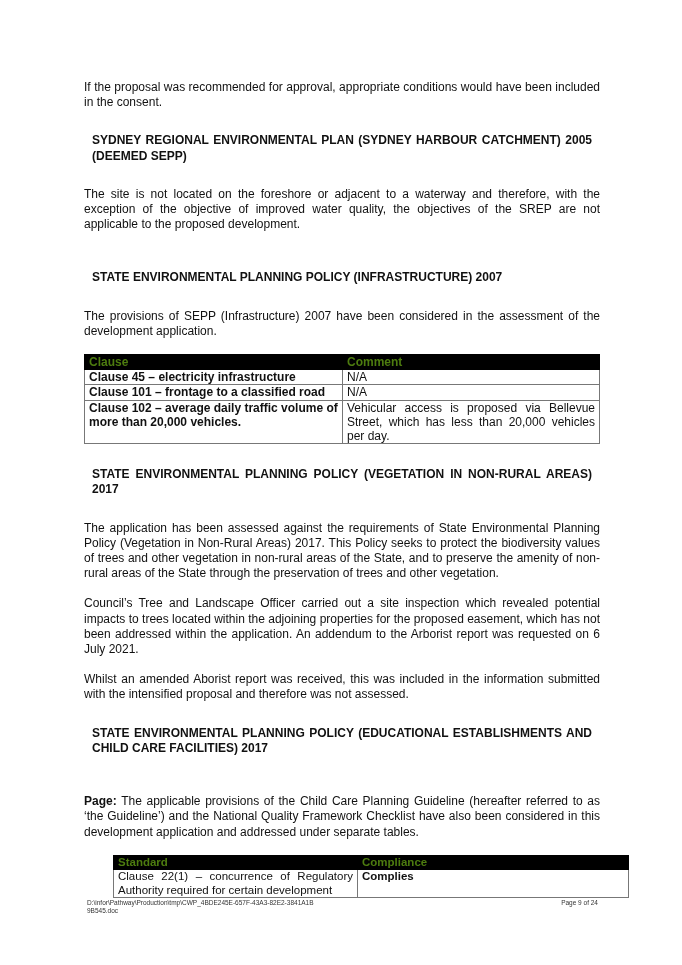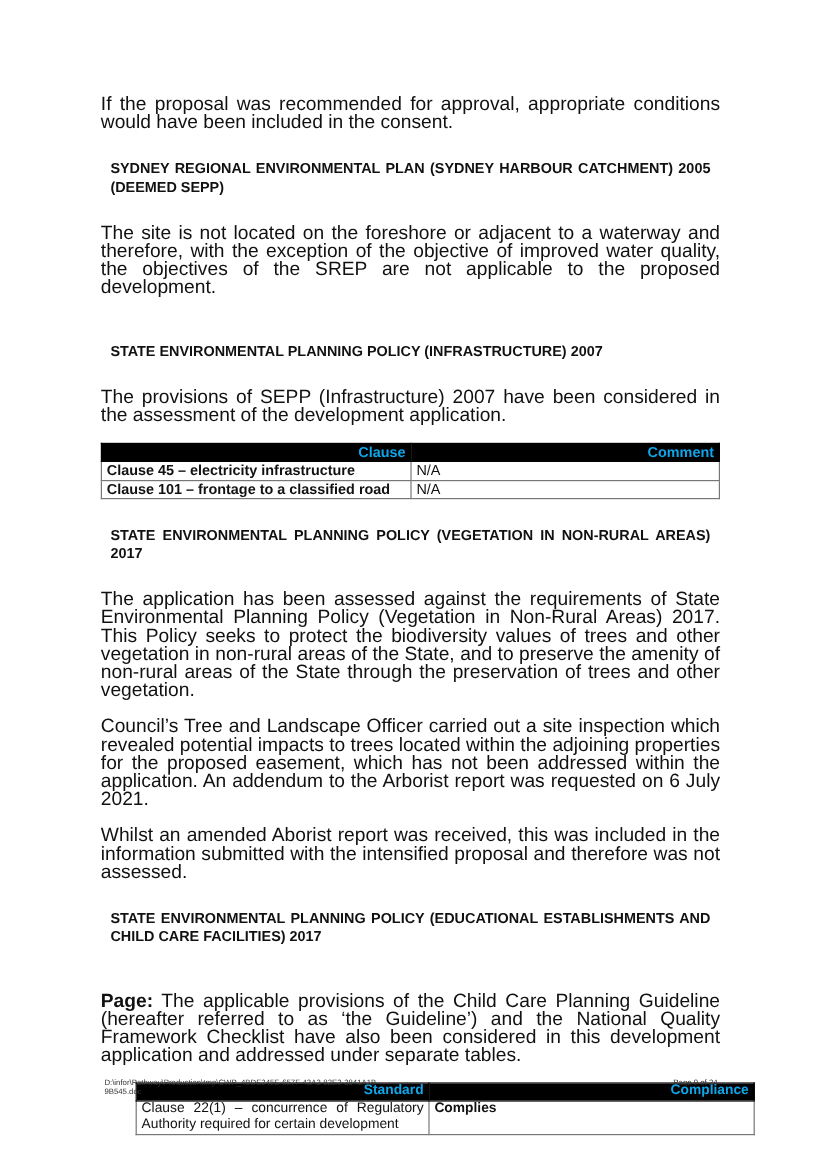--- a/index.html
+++ b/index.html
@@ -1,25 +1,25 @@
 <!DOCTYPE html>
 <html><head>
 <meta charset="utf-8">
 <style>
   html, body { margin: 0; padding: 0; background: #ffffff; }
   body {
     width: 682px; height: 965px; position: relative; overflow: hidden;
     font-family: "Liberation Sans", sans-serif; color: #111111;
   }
   .page { position: absolute; left: 84px; top: 80px; width: 516px; }
-  p { margin: 0; font-size: 16px; line-height: 15.2px; text-align: justify; }
+  p { margin: 0; font-size: 12px; line-height: 15.2px; text-align: justify; }
   h2 { margin: 8px; font-size: 12px; line-height: 15.2px; font-weight: bold; text-align: justify; }
   .gap { height: 15px; }
   table { border-collapse: collapse; width: 516px; font-size: 12px; line-height: 14.2px; }
-  th { background: #000000; color: #0ea5e9; text-align: right; font-weight: bold; padding: 0 4px; border: 1px solid #000; }
+  th { background: #000000; color: #4d7c0f; text-align: left; font-weight: bold; padding: 0 4px; border: 1px solid #000; }
   td { border: 1px solid #777777; padding: 0 4px; vertical-align: top; }
   td.b { font-weight: bold; }
   td.j { text-align: justify; }
   .t1 col.c1 { width: 258px; }
   .t2 { font-size: 11.5px; line-height: 13.5px; margin-left: 29px; }
   .footer { position: absolute; top: 899px; left: 87px; width: 513px; font-size: 6.5px; line-height: 8.4px; color: #333; }
   .footer .path { width: 230px; word-break: break-all; }
   .footer .pnum { position: absolute; right: 2px; top: 0; }
 </style>
 </head>
@@ -49,20 +49,24 @@
       <th>Comment</th>
     </tr>
     <tr>
       <td class="b">Clause 45 – electricity infrastructure</td>
       <td>N/A</td>
     </tr>
     <tr>
       <td class="b">Clause 101 – frontage to a classified road</td>
       <td>N/A</td>
     </tr>
+    <tr>
+      <td class="b">Clause 102 – average daily traffic volume of more than 20,000 vehicles.</td>
+      <td class="j">Vehicular access is proposed via Bellevue Street, which has less than 20,000 vehicles per day.</td>
+    </tr>
   </tbody>
     </table>
 
   <div class="gap"></div>
   <h2>STATE ENVIRONMENTAL PLANNING POLICY (VEGETATION IN NON-RURAL AREAS) 2017</h2>
   <div class="gap"></div>
   <p>The application has been assessed against the requirements of State Environmental Planning Policy (Vegetation in Non-Rural Areas) 2017. This Policy seeks to protect the biodiversity values of trees and other vegetation in non-rural areas of the State, and to preserve the amenity of non-rural areas of the State through the preservation of trees and other vegetation.</p>
   <div class="gap"></div>
   <p>Council’s Tree and Landscape Officer carried out a site inspection which revealed potential impacts to trees located within the adjoining properties for the proposed easement, which has not been addressed within the application. An addendum to the Arborist report was requested on 6 July 2021.</p>
   <div class="gap"></div>

